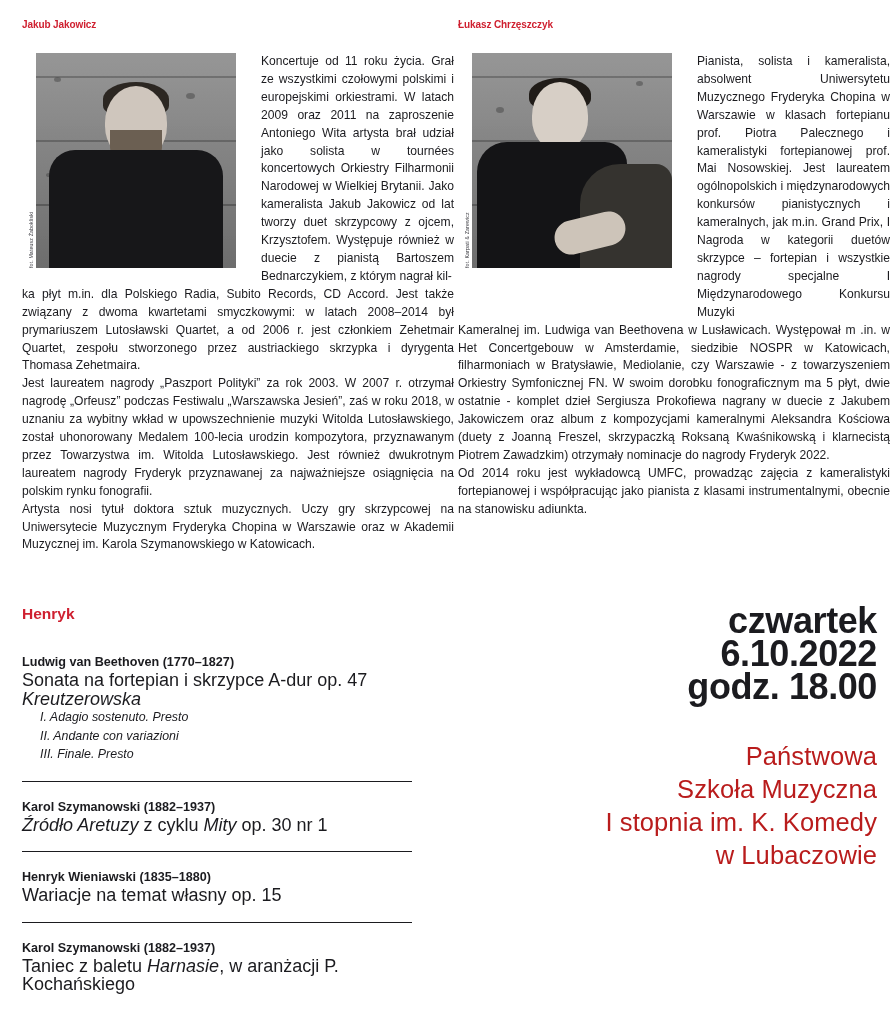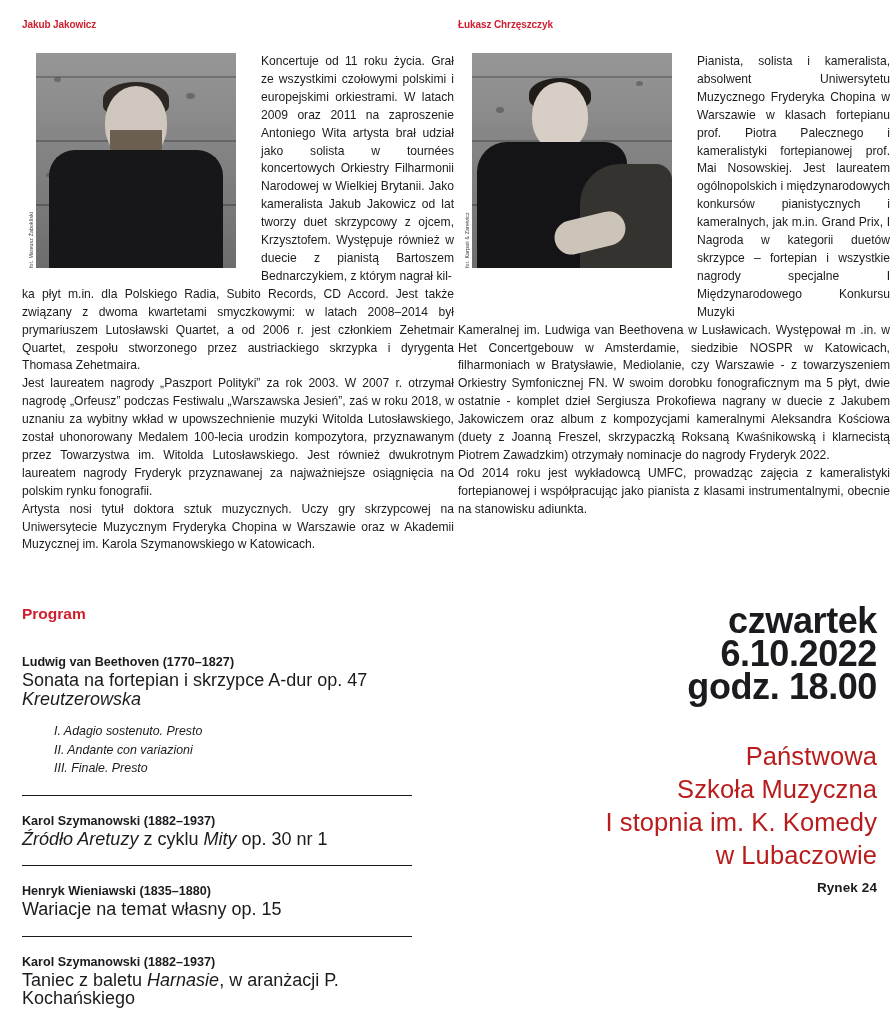--- a/index.html
+++ b/index.html
@@ -183,21 +183,21 @@
     line-height: 18px;
     margin: 0;
   }
   .prog-work {
     font-size: 18px;
     line-height: 18.5px;
     margin: 0;
   }
   .prog-work em { font-style: italic; }
   .prog-movs {
-    margin: 14px;
+    margin: 0;
     padding: 0;
     list-style: none;
   }
   .prog-movs li {
     font-size: 12.4px;
     font-style: italic;
     line-height: 18.5px;
     padding-left: 18px;
   }
   .prog-rule {
@@ -299,21 +299,21 @@
     </div>
 
     <div class="bio-rest">
         <p>Kameralnej im. Ludwiga van Beethovena w Lusławicach. Występował m .in. w Het Concertgebouw w Amsterdamie, siedzibie NOSPR w Katowicach, filharmoniach w Bratysławie, Mediolanie, czy Warszawie - z towarzyszeniem Orkiestry Symfonicznej FN. W swoim dorobku fonograficznym ma 5 płyt, dwie ostatnie - komplet dzieł Sergiusza Prokofiewa nagrany w duecie z Jakubem Jakowiczem oraz album z kompozycjami kameralnymi Aleksandra Kościowa (duety z Joanną Freszel, skrzypaczką Roksaną Kwaśnikowską i klarnecistą Piotrem Zawadzkim) otrzymały nominacje do nagrody Fryderyk 2022.</p>
         <p>Od 2014 roku jest wykładowcą UMFC, prowadząc zajęcia z kameralistyki fortepianowej i współpracując jako pianista z klasami instrumentalnymi, obecnie na stanowisku adiunkta.</p>
       </div>
   </div>
 </div>
 
 <div class="program">
-  <h2 class="program-title">Program</h2>
+  <h2 class="program-title">Henryk</h2>
 
   <div class="prog-item">
     <p class="prog-composer">Ludwig van Beethoven (1770–1827)</p>
     <p class="prog-work"><span>Sonata na fortepian i skrzypce A-dur op. 47 </span><em>Kreutzerowska</em></p>
     <ul class="prog-movs">
       <li>I. Adagio sostenuto. Presto</li>
       <li>II. Andante con variazioni</li>
       <li>III. Finale. Presto</li>
     </ul>
   </div>
@@ -342,14 +342,13 @@
     <span>czwartek</span><br>
     <span>6.10.2022</span><br>
     <span>godz. 18.00</span>
   </p>
   <p class="event-venue">
     <span>Państwowa</span>
     <span>Szkoła Muzyczna</span>
     <span>I stopnia im. K. Komedy</span>
     <span>w Lubaczowie</span>
   </p>
-  <p class="event-address">Rynek 24</p>
 </div>
 
 </body></html>

